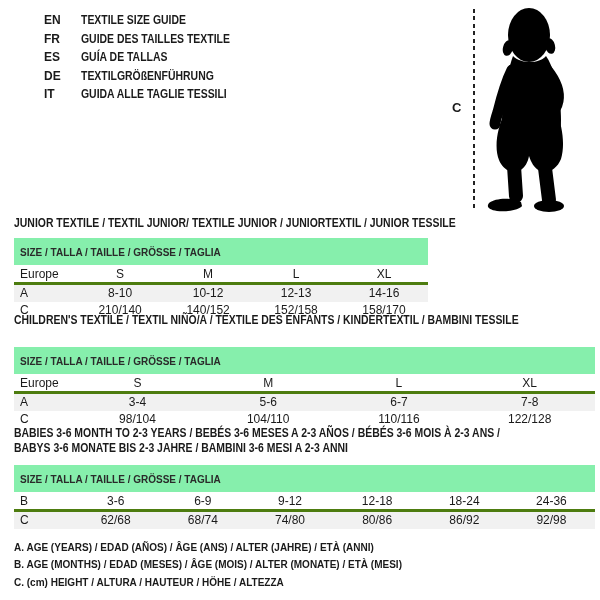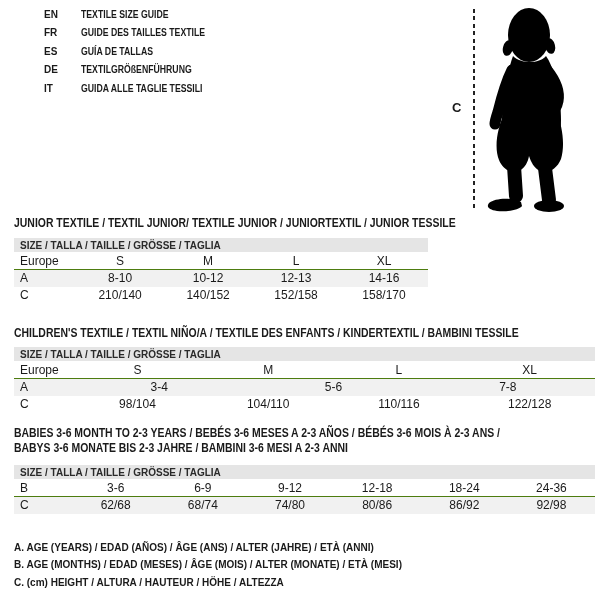--- a/index.html
+++ b/index.html
@@ -11,40 +11,40 @@
   }
   .condensed {
     display:inline-block;
     transform:scaleX(0.87);
     transform-origin:0 50%;
     white-space:nowrap;
   }
 
   
   .lang-header { position:absolute; left:22px; top:9px; }
-  .lang-row { display:flex; height:18.4px; align-items:flex-start; font-weight:bold; font-size:10px;padding-left:22px; }
+  .lang-row { display:flex; height:18.4px; align-items:flex-end; font-weight:bold; font-size:12px;padding-left:22px; }
   .lang-code { width:37px; flex:0 0 37px; }
 
   
   .measure-line {
     position:absolute; left:473px; top:9px; width:2px; height:199px;
     background:repeating-linear-gradient(to bottom, #222 0px, #222 4px, transparent 4px, transparent 7.5px);
   }
   .measure-label { position:absolute; left:452px; top:100px; font-weight:bold; font-size:13px; }
   .baby-svg { position:absolute; left:483px; top:4px; width:102px; height:208px; }
 
   
   .section-title { position:absolute; left:14px; font-size:12px; font-weight:bold; line-height:15px; }
   .table-wrap { position:absolute; left:14px; font-size:12px; }
   .size-bar {
-    height:14px; display:flex; align-items:center; padding-left:6px; box-sizing:border-box;
-    background:#e5e5e5; color:#2a2a2a; font-weight:bold; font-size:11.5px;
+    height:27px; display:flex; align-items:center; padding-left:6px; box-sizing:border-box;
+    background:#86efac; color:#2a2a2a; font-weight:bold; font-size:11.5px;
   }
   .trow { display:flex; align-items:center; height:16.5px; }
-  .trow.first { height:17px; border-bottom:1px solid #4d7c0f; }
+  .trow.first { height:17px; border-bottom:3px solid #4d7c0f; }
   .trow.shaded { background:#f1f1f1; }
   .tlabel { flex:0 0 15%; padding-left:6px; box-sizing:border-box; text-align:left; }
   .tlabel.narrow { flex:0 0 10%; }
   .tcell { flex:1; text-align:center; }
 
   
   .notes { position:absolute; left:14px; top:538px; }
   .note-line { height:17.5px; display:flex; align-items:center; font-weight:bold; font-size:11.5px; }
 </style>
 </head>
@@ -114,38 +114,39 @@
   </div>
   <div class="trow">
     <span class="tlabel">C</span>
     <span class="tcell">210/140</span>
     <span class="tcell">140/152</span>
     <span class="tcell">152/158</span>
     <span class="tcell">158/170</span>
   </div>
 </div>
 
-<div class="section-title" style="top:326px;">
+<div class="section-title" style="top:313px;">
   <span class="condensed">CHILDREN'S TEXTILE / TEXTIL NIÑO/A / TEXTILE DES ENFANTS / KINDERTEXTIL / BAMBINI TESSILE</span>
 </div>
 <div class="table-wrap" style="top:347px; width:581px;">
   <div class="size-bar">
     <span class="condensed">SIZE / TALLA / TAILLE / GRÖSSE / TAGLIA</span>
   </div>
   <div class="trow first">
     <span class="tlabel narrow">Europe</span>
     <span class="tcell">S</span>
     <span class="tcell">M</span>
     <span class="tcell">L</span>
     <span class="tcell">XL</span>
   </div>
   <div class="trow shaded">
     <span class="tlabel narrow">A</span>
     <span class="tcell">3-4</span>
     <span class="tcell">5-6</span>
+    <span class="tcell">6-7</span>
     <span class="tcell">7-8</span>
   </div>
   <div class="trow">
     <span class="tlabel narrow">C</span>
     <span class="tcell">98/104</span>
     <span class="tcell">104/110</span>
     <span class="tcell">110/116</span>
     <span class="tcell">122/128</span>
   </div>
 </div>

